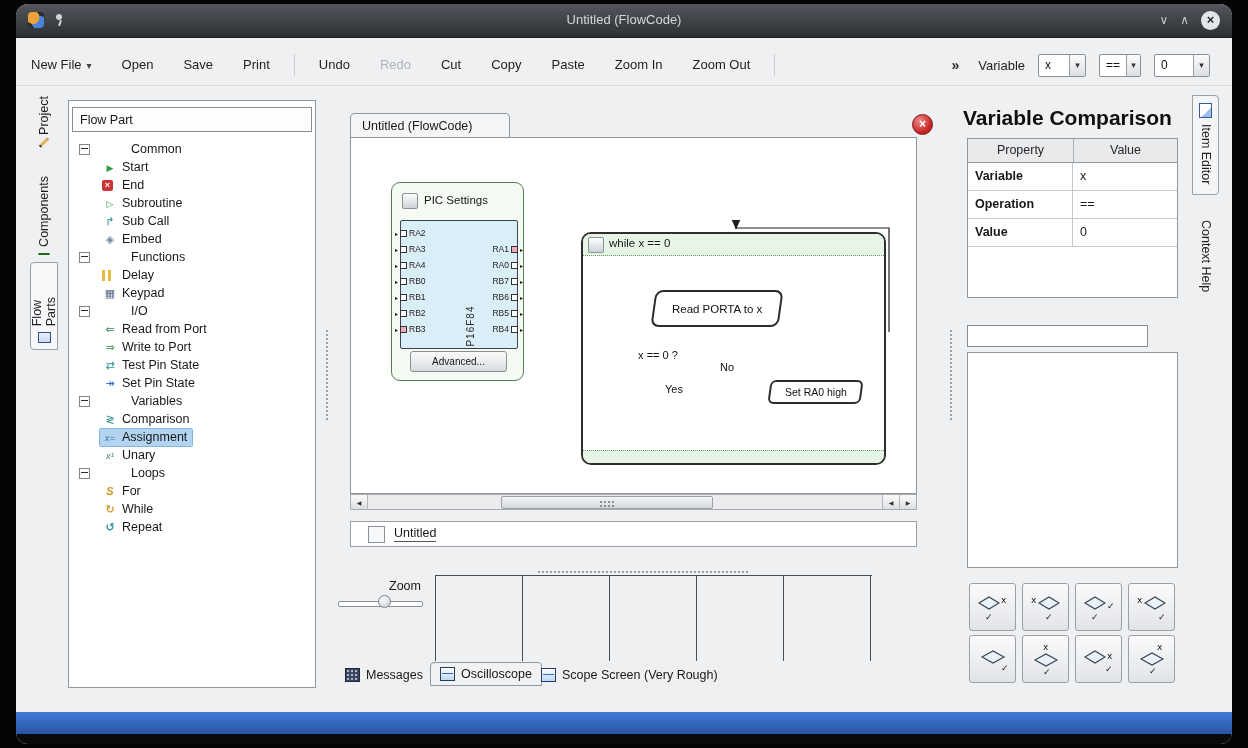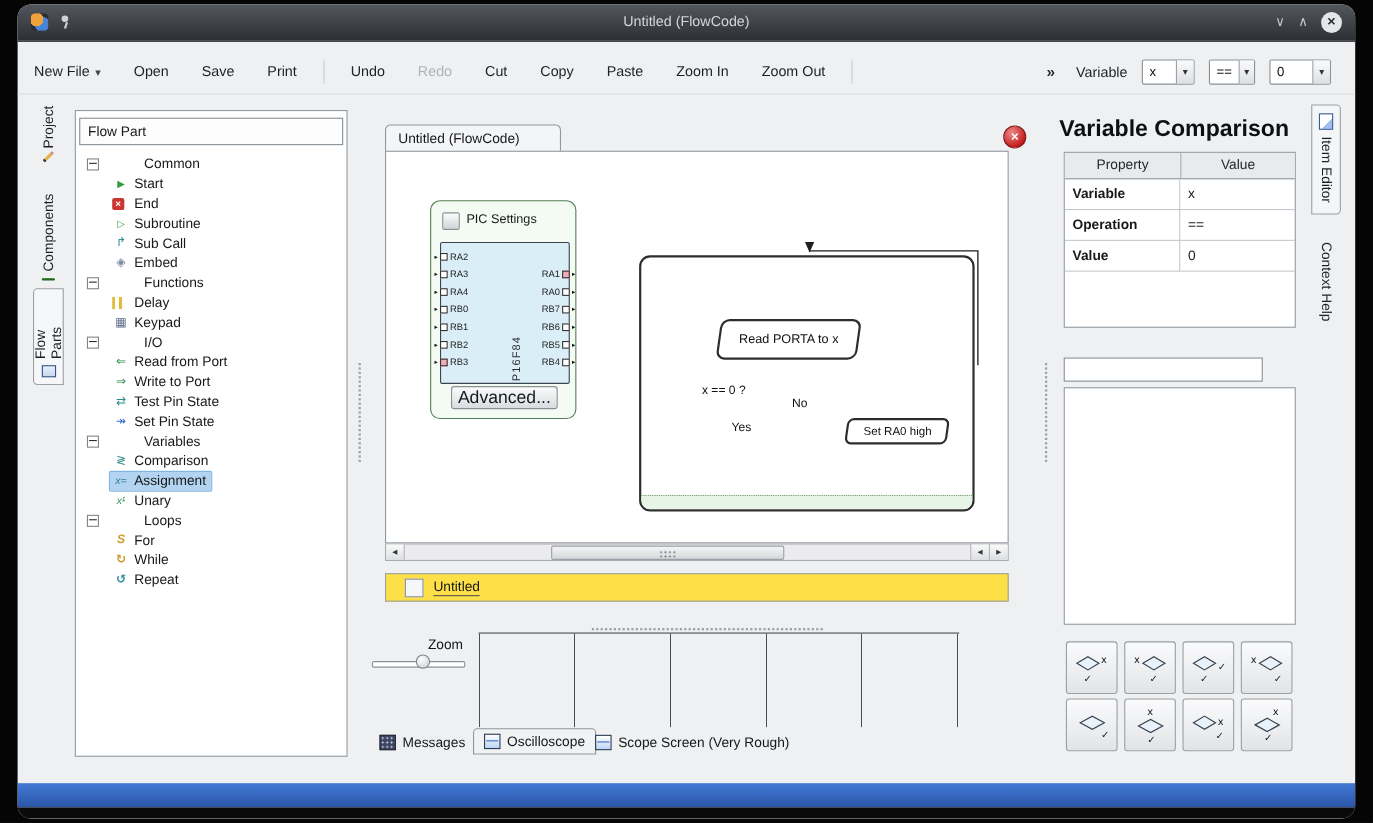--- a/index.html
+++ b/index.html
@@ -89,40 +89,40 @@
   .pic-chip{position:absolute;left:8px;top:37px;width:116px;height:127px;background:#daeef7;border:1px solid #3a4450;border-radius:2px;}
   .chip-name{position:absolute;left:50%;top:50%;transform:translate(-50%,-50%) ;writing-mode:vertical-rl;rotate:180deg;font-size:10px;color:#2a2c30;letter-spacing:1px;}
   .pin-row{position:absolute;left:0;width:116px;height:16px;display:flex;align-items:center;justify-content:space-between;font-size:8.5px;color:#222;}
   .pin-l,.pin-r{display:flex;align-items:center;gap:2px;}
   .pin-arrow{font-size:6px;color:#111;margin-left:-6px;}
   .pin-arrow::after{content:"\25b8";}
   .pin-arrow-r{font-size:6px;color:#111;margin-right:-6px;}
   .pin-arrow-r::after{content:"\25b8";}
   .pin-sq{width:7px;height:7px;border:1px solid #333;background:#fff;box-sizing:border-box;}
   .pin-sq.pink{background:#f2aeb8;}
-  .adv-btn{position:absolute;left:18px;top:168px;width:97px;height:21px;border:1px solid #8a8f94;border-radius:3px;background:linear-gradient(#fbfbfc,#d9dcdf);font-size:16px;color:#17181a;text-align:center;line-height:20px;box-sizing:border-box;}
+  .adv-btn{position:absolute;left:18px;top:168px;width:97px;height:21px;border:1px solid #8a8f94;border-radius:3px;background:linear-gradient(#fbfbfc,#d9dcdf);font-size:10px;color:#17181a;text-align:center;line-height:20px;box-sizing:border-box;}
   
   .loop-box{position:absolute;left:230px;top:94px;width:305px;height:233px;border:2px solid #2e2e2e;border-radius:10px;background:#fff;box-sizing:border-box;}
   .loop-head{position:absolute;left:0;top:0;right:0;height:21px;background:#e6f5e6;border-bottom:1px dotted #6a9a6a;border-radius:8px 8px 0 0;}
   .loop-head .hdr-chip{left:5px;top:3px;}
   .loop-label{position:absolute;left:26px;top:3px;font-size:11.5px;color:#17181a;}
   .loop-foot{position:absolute;left:0;bottom:0;right:0;height:12px;background:#e6f5e6;border-top:1px dotted #6a9a6a;border-radius:0 0 8px 8px;}
   .fc-box{position:absolute;border:2px solid #2d2d2d;border-radius:8px;background:#fff;transform:skewX(-8deg);display:flex;align-items:center;justify-content:center;box-sizing:border-box;}
   .fc-box>span{transform:skewX(8deg);font-size:11.5px;color:#111;white-space:nowrap;}
   .fc-label{position:absolute;font-size:11px;color:#111;}
   
   .hscroll{position:absolute;left:350px;top:494px;width:567px;height:16px;background:#ececee;border:1px solid #a7acb0;display:flex;align-items:center;box-sizing:border-box;}
   .sb-btn{width:16px;height:14px;border-right:1px solid #b4b8bc;display:flex;align-items:center;justify-content:center;background:linear-gradient(#fafafa,#dcdfe2);flex:none;}
   .sb-btn.rb{border-left:1px solid #b4b8bc;border-right:none;}
   .sb-left::after{content:"\25c0";font-size:6px;color:#333;}
   .sb-right::after{content:"\25b6";font-size:6px;color:#333;}
   .sb-thumb{position:absolute;left:150px;top:1px;width:212px;height:13px;background:linear-gradient(#f4f4f5,#d4d7da);border:1px solid #9aa0a6;border-radius:2px;box-sizing:border-box;}
   .sb-grip{position:absolute;left:50%;top:3px;transform:translateX(-50%);width:16px;height:7px;background-image:radial-gradient(#8a9096 1px,transparent 1px);background-size:4px 4px;}
   
-  .name-strip{position:absolute;left:350px;top:521px;width:567px;height:26px;background:#fde047;border:1px solid #9aa0a6;box-sizing:border-box;display:flex;align-items:center;}
+  .name-strip{position:absolute;left:350px;top:521px;width:567px;height:26px;background:#ffffff;border:1px solid #9aa0a6;box-sizing:border-box;display:flex;align-items:center;}
   .name-check{width:15px;height:15px;border:1px solid #8a9096;background:#f6f7f8;margin:0 9px 0 17px;flex:none;}
   .name-text{font-size:12.5px;color:#17181a;border-bottom:1px solid #555;line-height:15px;}
   
   .vsplit{position:absolute;width:0;height:90px;border-left:2px dotted #9aa0a6;}
   .hsplit{position:absolute;height:0;width:210px;border-top:2px dotted #9aa0a6;}
   
   .zoom-label{position:absolute;left:361px;top:579px;font-size:12.5px;color:#17181a;margin-left:28px;}
   .zoom-track{position:absolute;left:338px;top:601px;width:83px;height:4px;background:#fff;border:1px solid #8a9096;border-radius:2px;}
   .zoom-thumb{position:absolute;left:378px;top:595px;width:13px;height:13px;border-radius:50%;background:radial-gradient(circle at 35% 30%,#fdfdfd,#c9cdd1);border:1px solid #7e858b;box-sizing:border-box;}
   .scope-grid{position:absolute;left:435px;top:575px;width:437px;height:85px;border-top:1px solid #4a4e52;background-image:repeating-linear-gradient(90deg,#4a4e52 0 1px,transparent 1px 87px);}
@@ -450,20 +450,24 @@
               <span>RB4</span>
               <span class="pin-sq"></span>
               <span class="pin-arrow-r"></span>
             </span>
           </div>
       </div>
       <div class="adv-btn">Advanced...</div>
     </div>
 
     <div class="loop-box">
+      <div class="loop-head">
+        <span class="hdr-chip"></span>
+        <span class="loop-label">while x == 0</span>
+      </div>
       <div class="loop-foot"></div>
     </div>
 
     <div class="fc-box" style="left:302px;top:152px;width:128px;height:37px">
       <span>Read PORTA to x</span>
     </div>
     <div class="fc-label" style="left:272px;top:211px;width:70px;text-align:center">x == 0 ?</div>
     <div class="fc-label" style="left:314px;top:245px">Yes</div>
     <div class="fc-label" style="left:369px;top:223px">No</div>
     <div class="fc-box" style="left:418px;top:242px;width:93px;height:24px;border-radius:6px">

